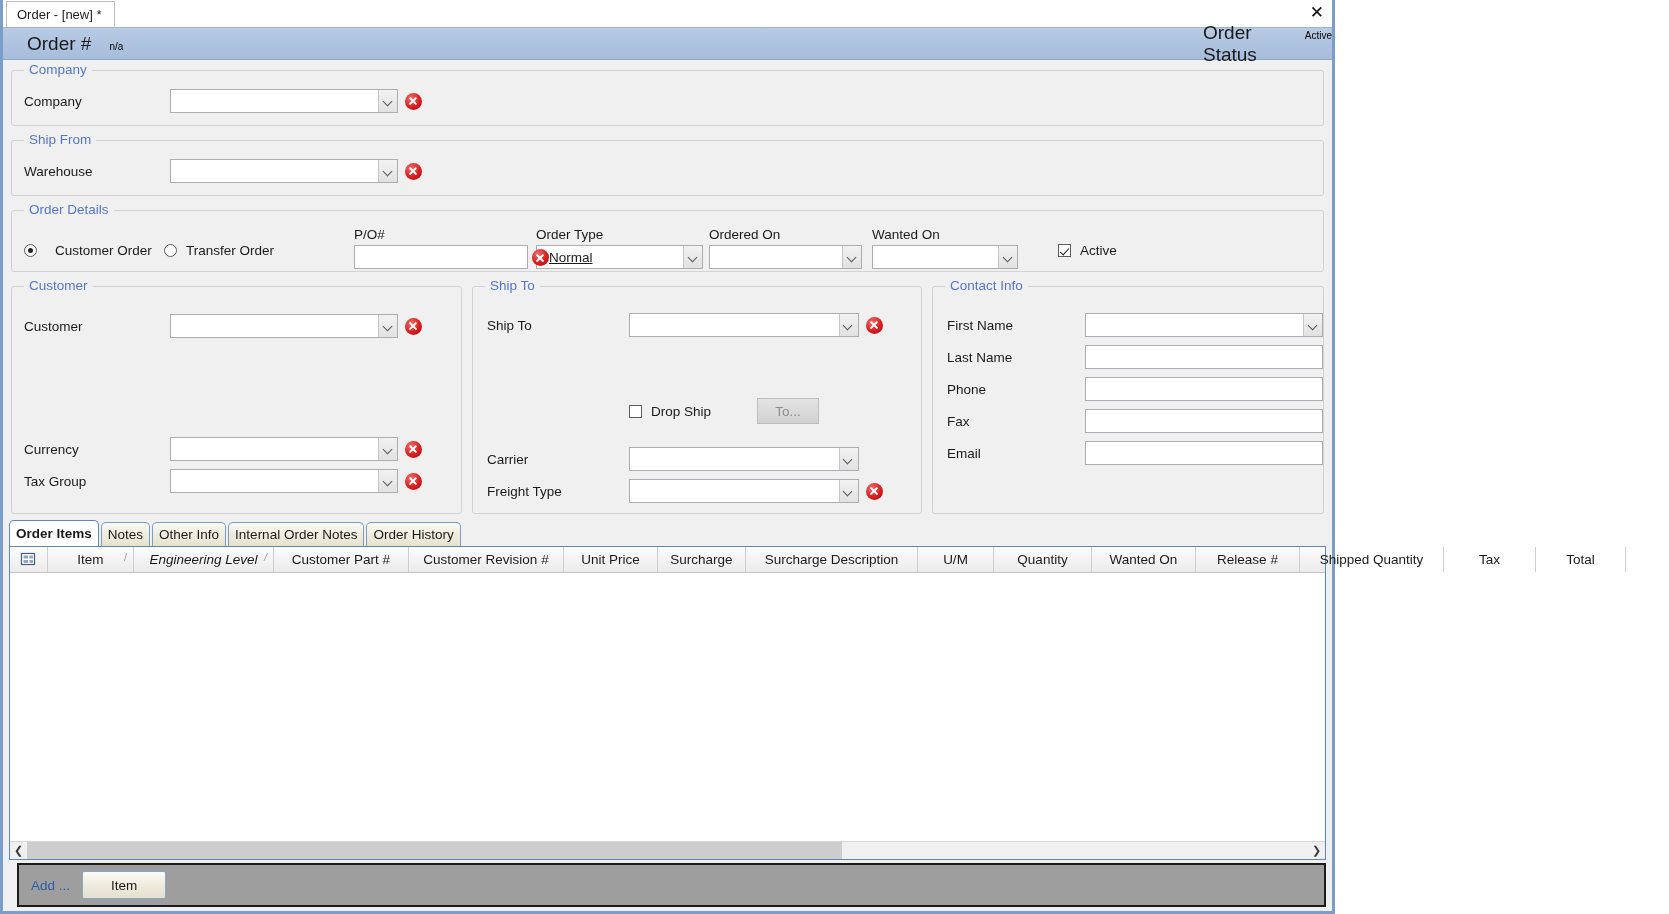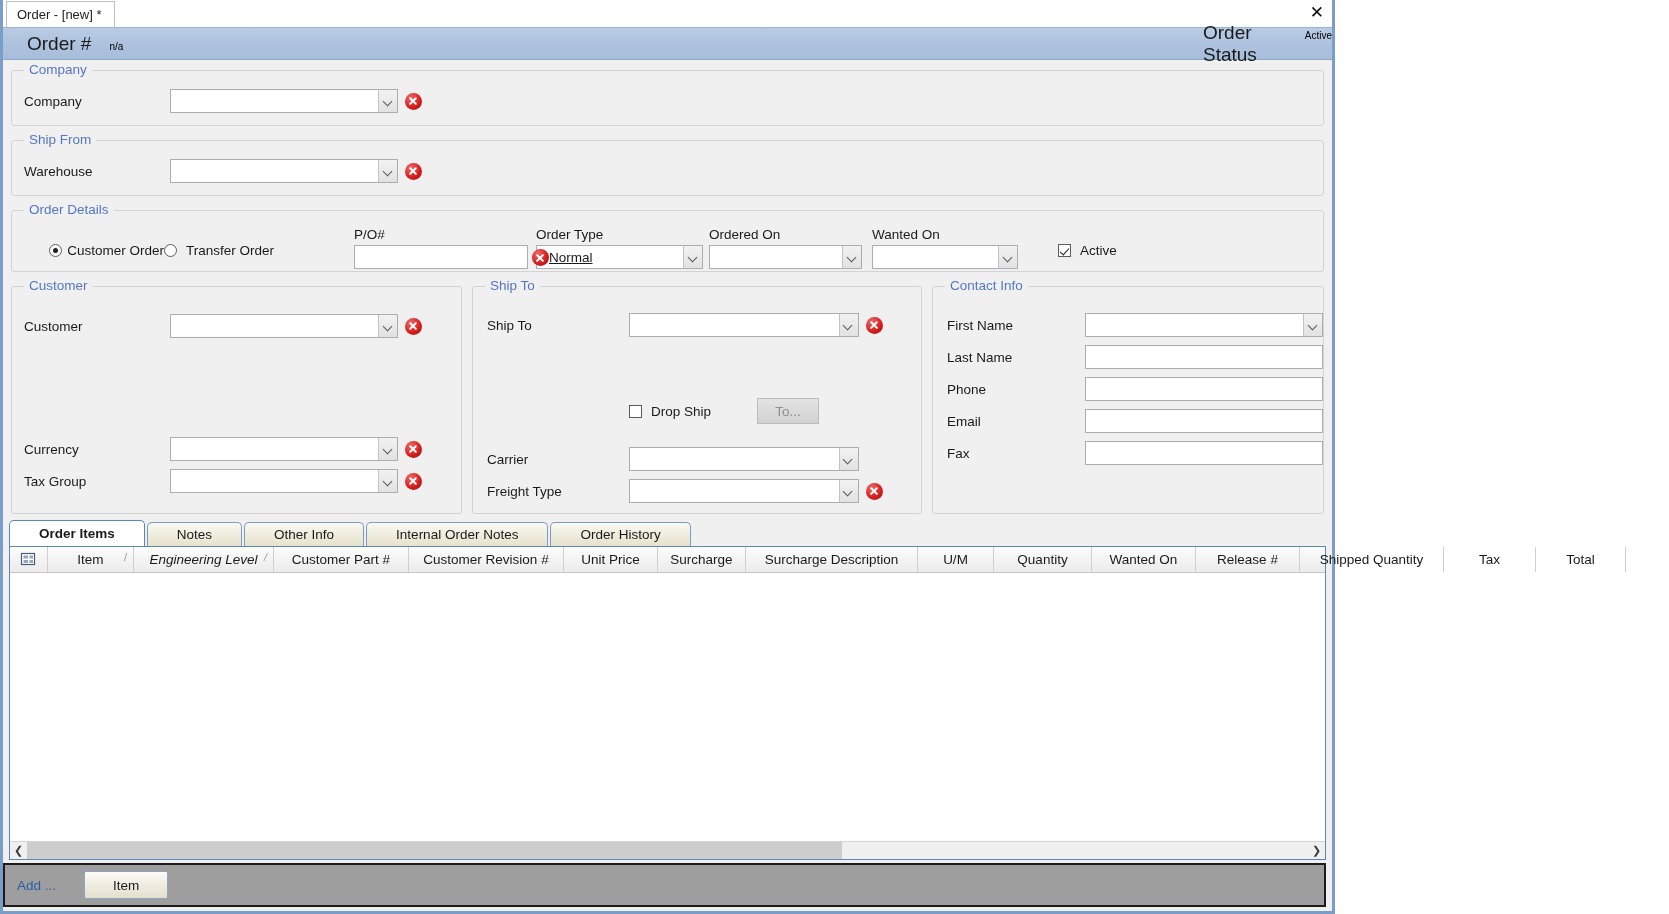--- a/index.html
+++ b/index.html
@@ -178,21 +178,21 @@
 
   
   .tabs-wrap {
     margin: 6px 6px 0 6px;
     display: flex; align-items: flex-end;
     height: 26px;
     flex: 0 0 26px;
   }
   .ntab {
     height: 24px;
-    padding: 0 29px;
+    padding: 0 6px;
     display: flex; align-items: center;
     font-size: 13.5px;
     background: linear-gradient(to bottom, #fbfaf3 0%, #f0eee0 45%, #e6e2cd 100%);
     border: 1px solid #7a9cc6;
     border-bottom: none;
     border-radius: 5px 5px 0 0;
     margin-right: 2px;
     color: #1a1a1a;
   }
   .ntab.active {
@@ -256,26 +256,26 @@
   .sb-track { flex: 1; height: 17px; background: #f0f0f0; position: relative; }
   .sb-thumb {
     position: absolute; left: 0; top: 0;
     height: 17px; width: 815px;
     background: #cdcdcd;
   }
 
   
   .cmdbar {
     flex: 0 0 44px;
-    margin: 3px 6px 4px 0;
+    margin: 3px 6px 4px 14px;
     background: #9e9e9e;
     border: 2px solid #1c1c1c;
     display: flex; align-items: center;
     padding-left: 12px;
-    gap: 28px;
+    gap: 12px;
   }
   .addlink { color: #2b5fa8; font-size: 13.5px; }
   .itembtn {
     height: 28px; min-width: 84px;
     background: linear-gradient(to bottom, #fcfbf6 0%, #efece0 50%, #e4e0cf 100%);
     border: 1px solid #8aa6c6;
     border-radius: 2px;
     display: flex; align-items: center; justify-content: center;
     font-size: 13.5px; color: #1a1a1a;
   }
@@ -328,21 +328,21 @@
           </span>
       </div>
       <span class="errico" style="margin-left:7px;"></span>
     </div>
   </div>
 
   <div class="gb" style="height:62px;">
     <span class="gb-title">Order Details</span>
     <div class="row" style="padding-left:12px; align-items:flex-end; height:48px;">
 
-      <div class="row" style="gap:5px; width:140px; padding-bottom:11px;justify-content:flex-end;">
+      <div class="row" style="gap:18px; width:140px; padding-bottom:11px;">
         <span class="radio on"></span>
         <span class="lbl">Customer Order</span>
       </div>
       <div class="row" style="gap:9px; width:190px; padding-bottom:11px;">
         <span class="radio"></span>
         <span class="lbl">Transfer Order</span>
       </div>
 
       <div style="width:182px;">
         <div class="lbl" style="margin-bottom:3px;">P/O#</div>
@@ -488,27 +488,27 @@
           <span></span>
         </div>
       </div>
       <div class="row" style="padding-left:14px; margin-top:8px;">
         <span class="lbl" style="width:138px;">Phone</span>
         <div class="txt" style="width:238px;">
           <span></span>
         </div>
       </div>
       <div class="row" style="padding-left:14px; margin-top:8px;">
-        <span class="lbl" style="width:138px;">Email</span>
+        <span class="lbl" style="width:138px;">Fax</span>
         <div class="txt" style="width:238px;">
           <span></span>
         </div>
       </div>
       <div class="row" style="padding-left:14px; margin-top:8px;">
-        <span class="lbl" style="width:138px;">Fax</span>
+        <span class="lbl" style="width:138px;">Email</span>
         <div class="txt" style="width:238px;">
           <span></span>
         </div>
       </div>
     </div>
   </div>
 
   <div class="tabs-wrap" id="tabs-wrap">
       <div class="ntab active">
         <span>Order Items</span>

